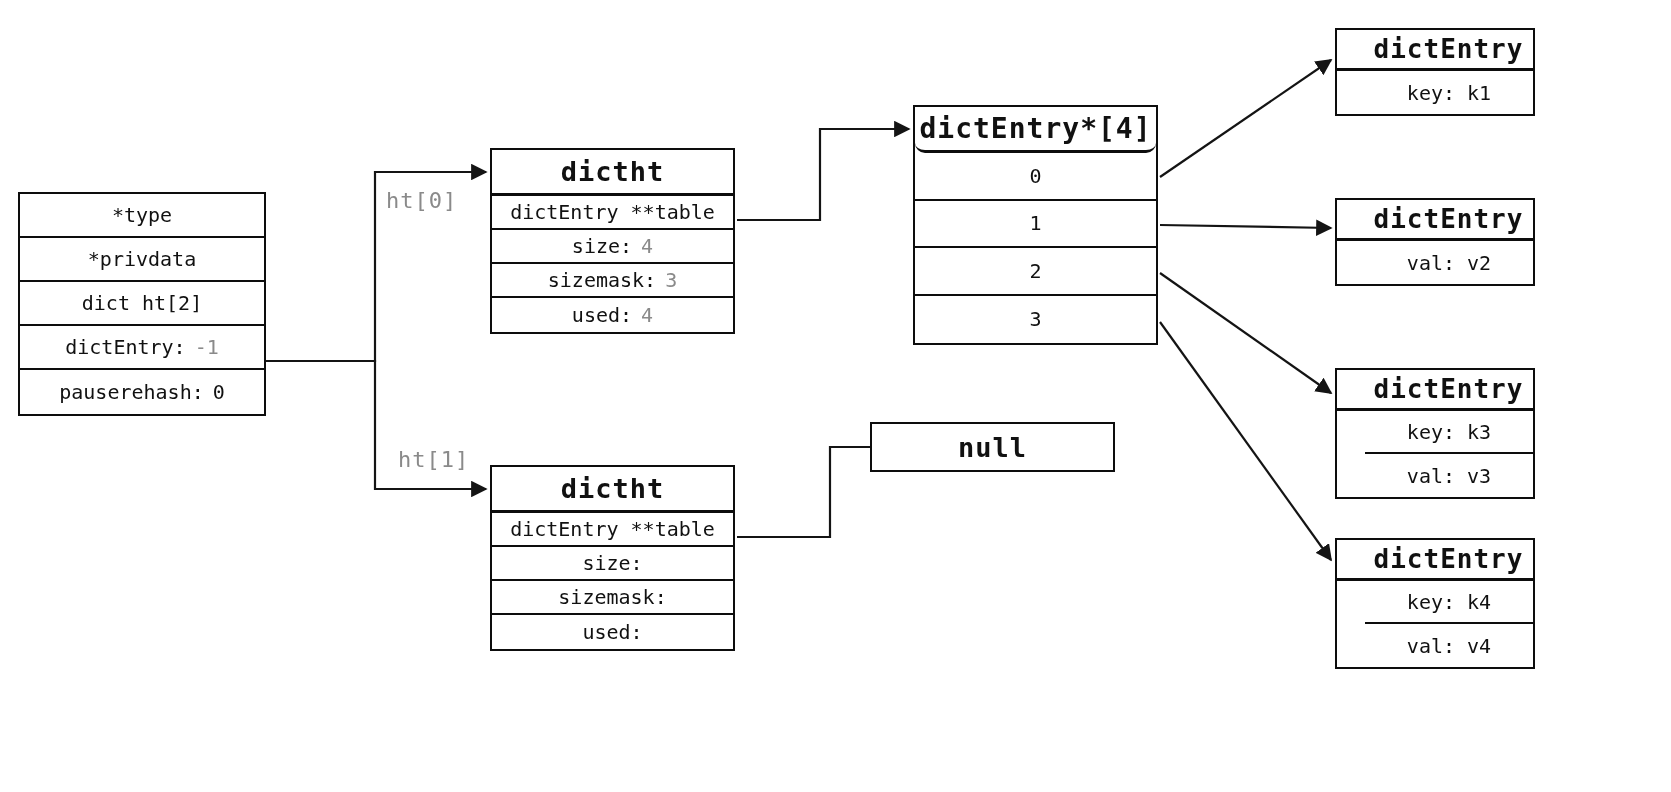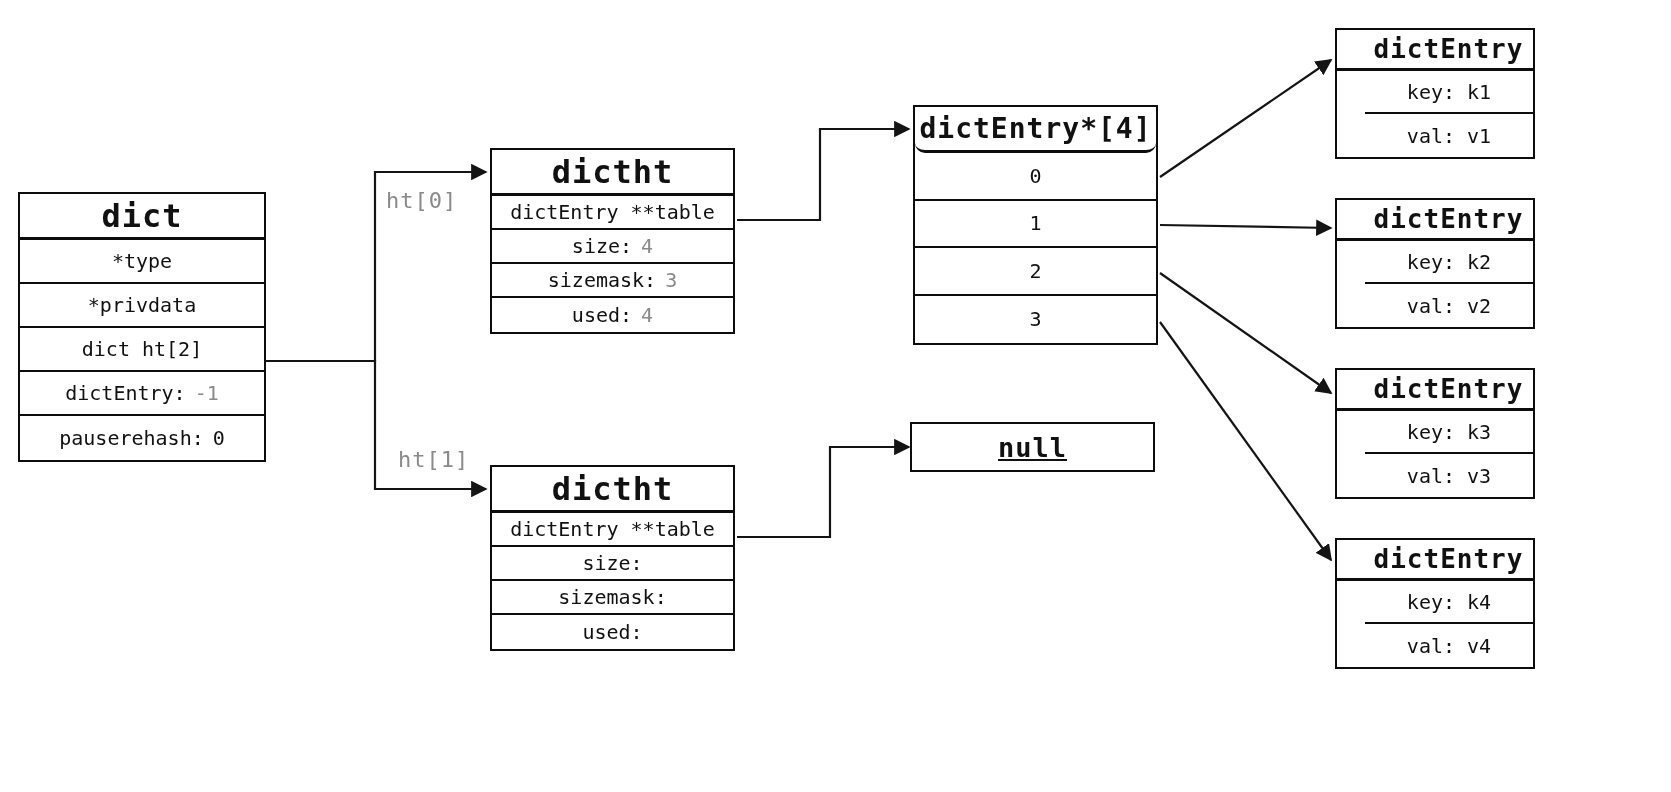--- a/index.html
+++ b/index.html
@@ -22,21 +22,21 @@
   svg.arrows polyline, svg.arrows line{fill:none;stroke:var(--line-black);stroke-width:2.2;}
   #arrowhead path{fill:var(--line-black);}
 
   .box{
     position:absolute;background:#fff;
     border:2.5px solid #0d0d0d;
   }
   .box-header{
     display:flex;align-items:center;justify-content:center;
     font-weight:bold;border-bottom:3px solid #0d0d0d;
-    font-size:32px;letter-spacing:1px;
+    font-size:27px;letter-spacing:1px;
   }
   .box-row{
     display:flex;align-items:center;justify-content:center;
     border-bottom:2.5px solid #0d0d0d;
     font-size:20px;
   }
   .box-row:last-child{border-bottom:none;}
   .val{margin-left:9px;}
   .val:empty{display:none;}
   .muted{color:var(--muted-gray);}
@@ -79,21 +79,20 @@
     <polyline points="737,537 830,537 830,447 909,447" marker-end="url(#arrowhead)"></polyline>
 
     <line x1="1160" y1="177" x2="1331" y2="60" marker-end="url(#arrowhead)"></line>
     <line x1="1160" y1="225" x2="1331" y2="228" marker-end="url(#arrowhead)"></line>
     <line x1="1160" y1="273" x2="1331" y2="393" marker-end="url(#arrowhead)"></line>
     <line x1="1160" y1="322" x2="1331" y2="560" marker-end="url(#arrowhead)"></line>
   </svg>
 
 
   <div class="box dict-box" style="left:18px;top:192px;width:248px;">
-    <div class="box-header">dict</div>
     <div class="box-row">
       <span>*type</span>
     </div>
     <div class="box-row">
       <span>*privdata</span>
     </div>
     <div class="box-row">
       <span>dict ht[2]</span>
     </div>
     <div class="box-row">
@@ -156,31 +155,29 @@
       <span>1</span>
     </div>
     <div class="box-row">
       <span>2</span>
     </div>
     <div class="box-row">
       <span>3</span>
     </div>
   </div>
 
-  <div class="box null-box" style="left:910px;top:422px;width:245px;height:50px;text-decoration:underline;">null</div>
+  <div class="box null-box" style="left:870px;top:422px;width:245px;height:50px;">null</div>
 
   <div class="box entry-box" style="left:1335px;top:28px;width:200px;">
     <div class="box-header">dictEntry</div>
     <div class="box-row">key: k1</div>
-    <div class="box-row">val: v1</div>
   </div>
 
   <div class="box entry-box" style="left:1335px;top:198px;width:200px;">
     <div class="box-header">dictEntry</div>
-    <div class="box-row">key: k2</div>
     <div class="box-row">val: v2</div>
   </div>
 
   <div class="box entry-box" style="left:1335px;top:368px;width:200px;">
     <div class="box-header">dictEntry</div>
     <div class="box-row">key: k3</div>
     <div class="box-row">val: v3</div>
   </div>
 
   <div class="box entry-box" style="left:1335px;top:538px;width:200px;">

